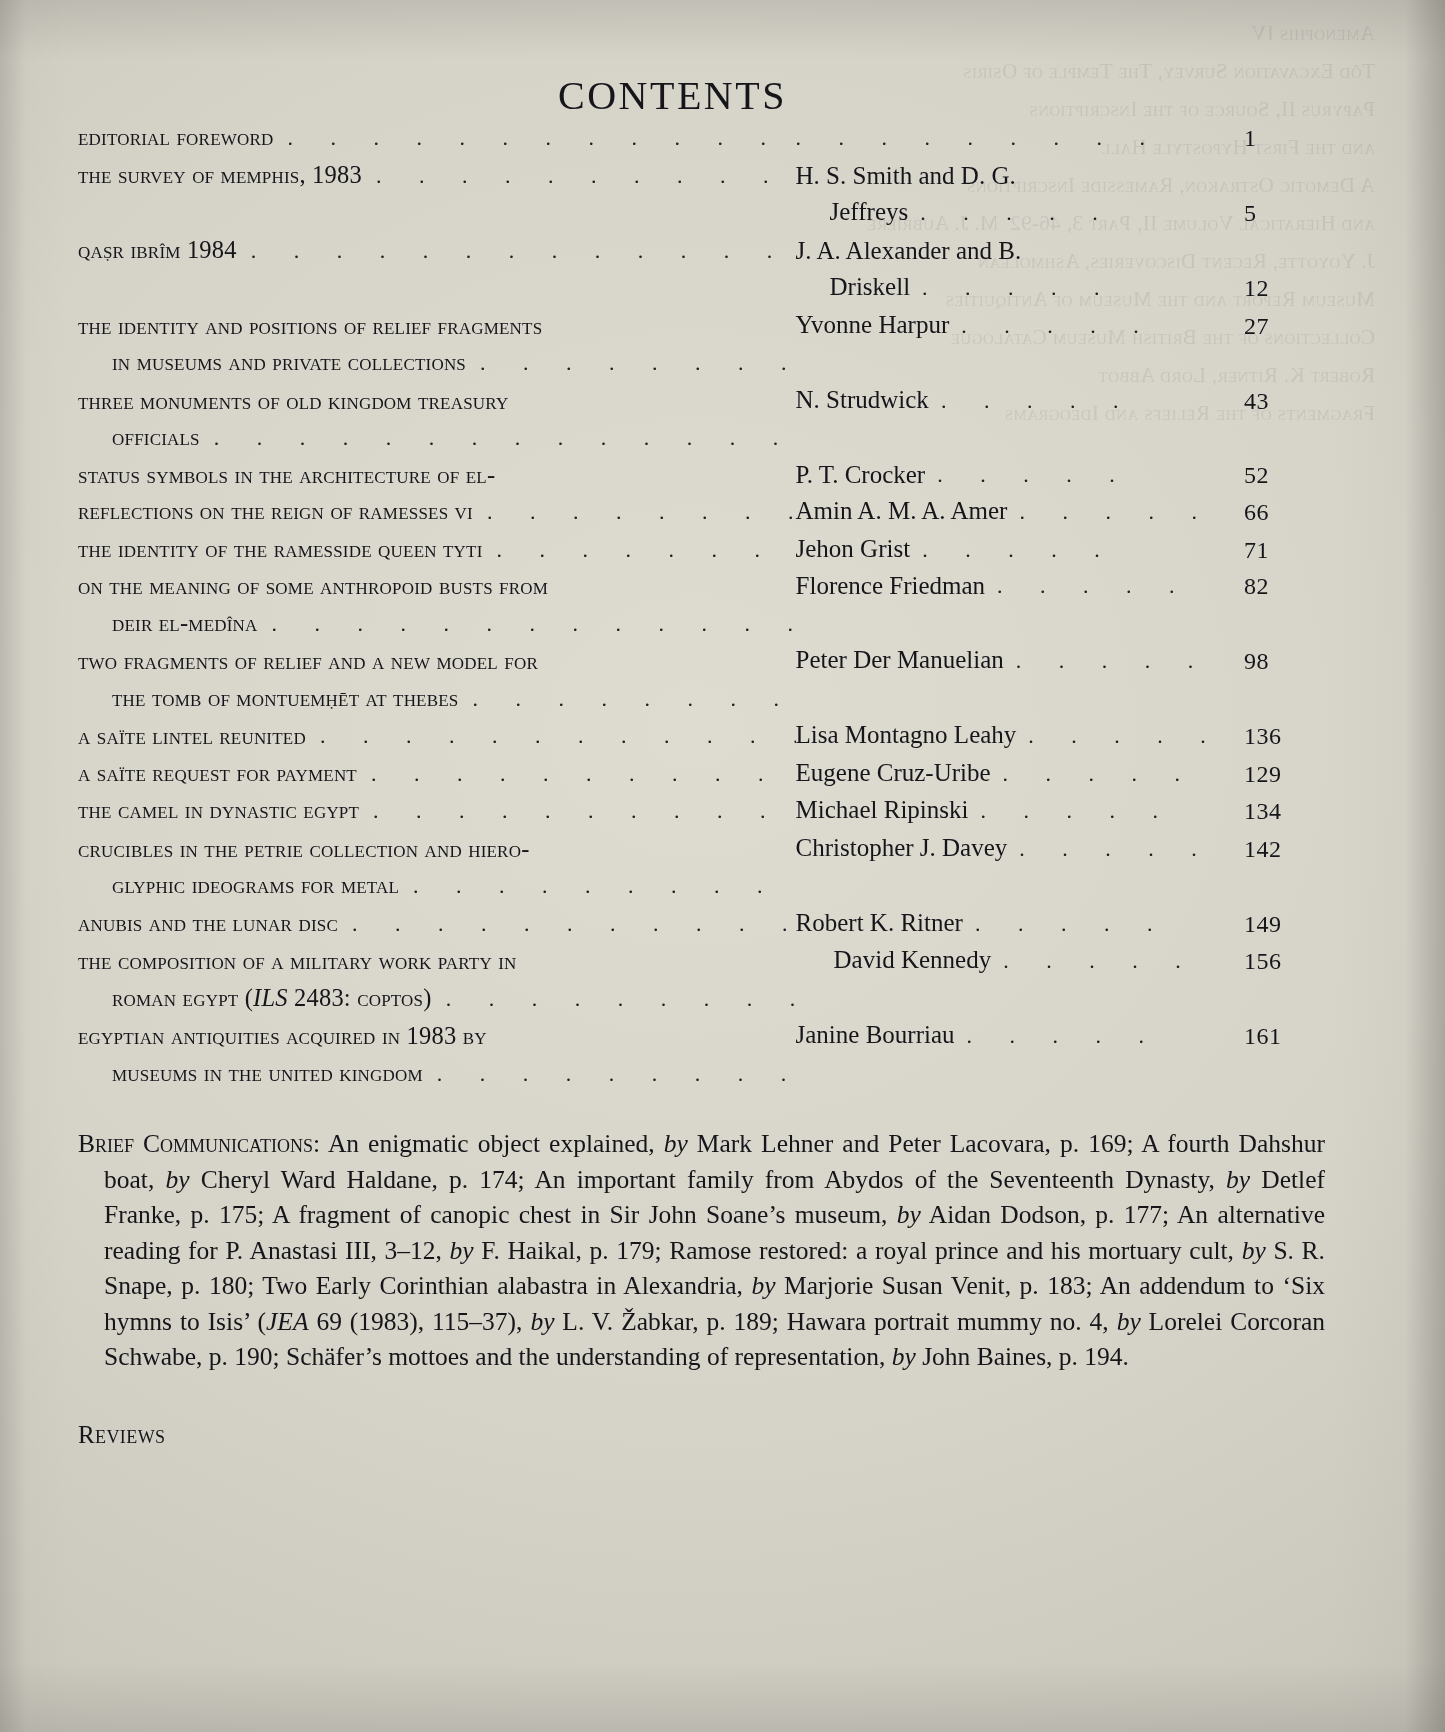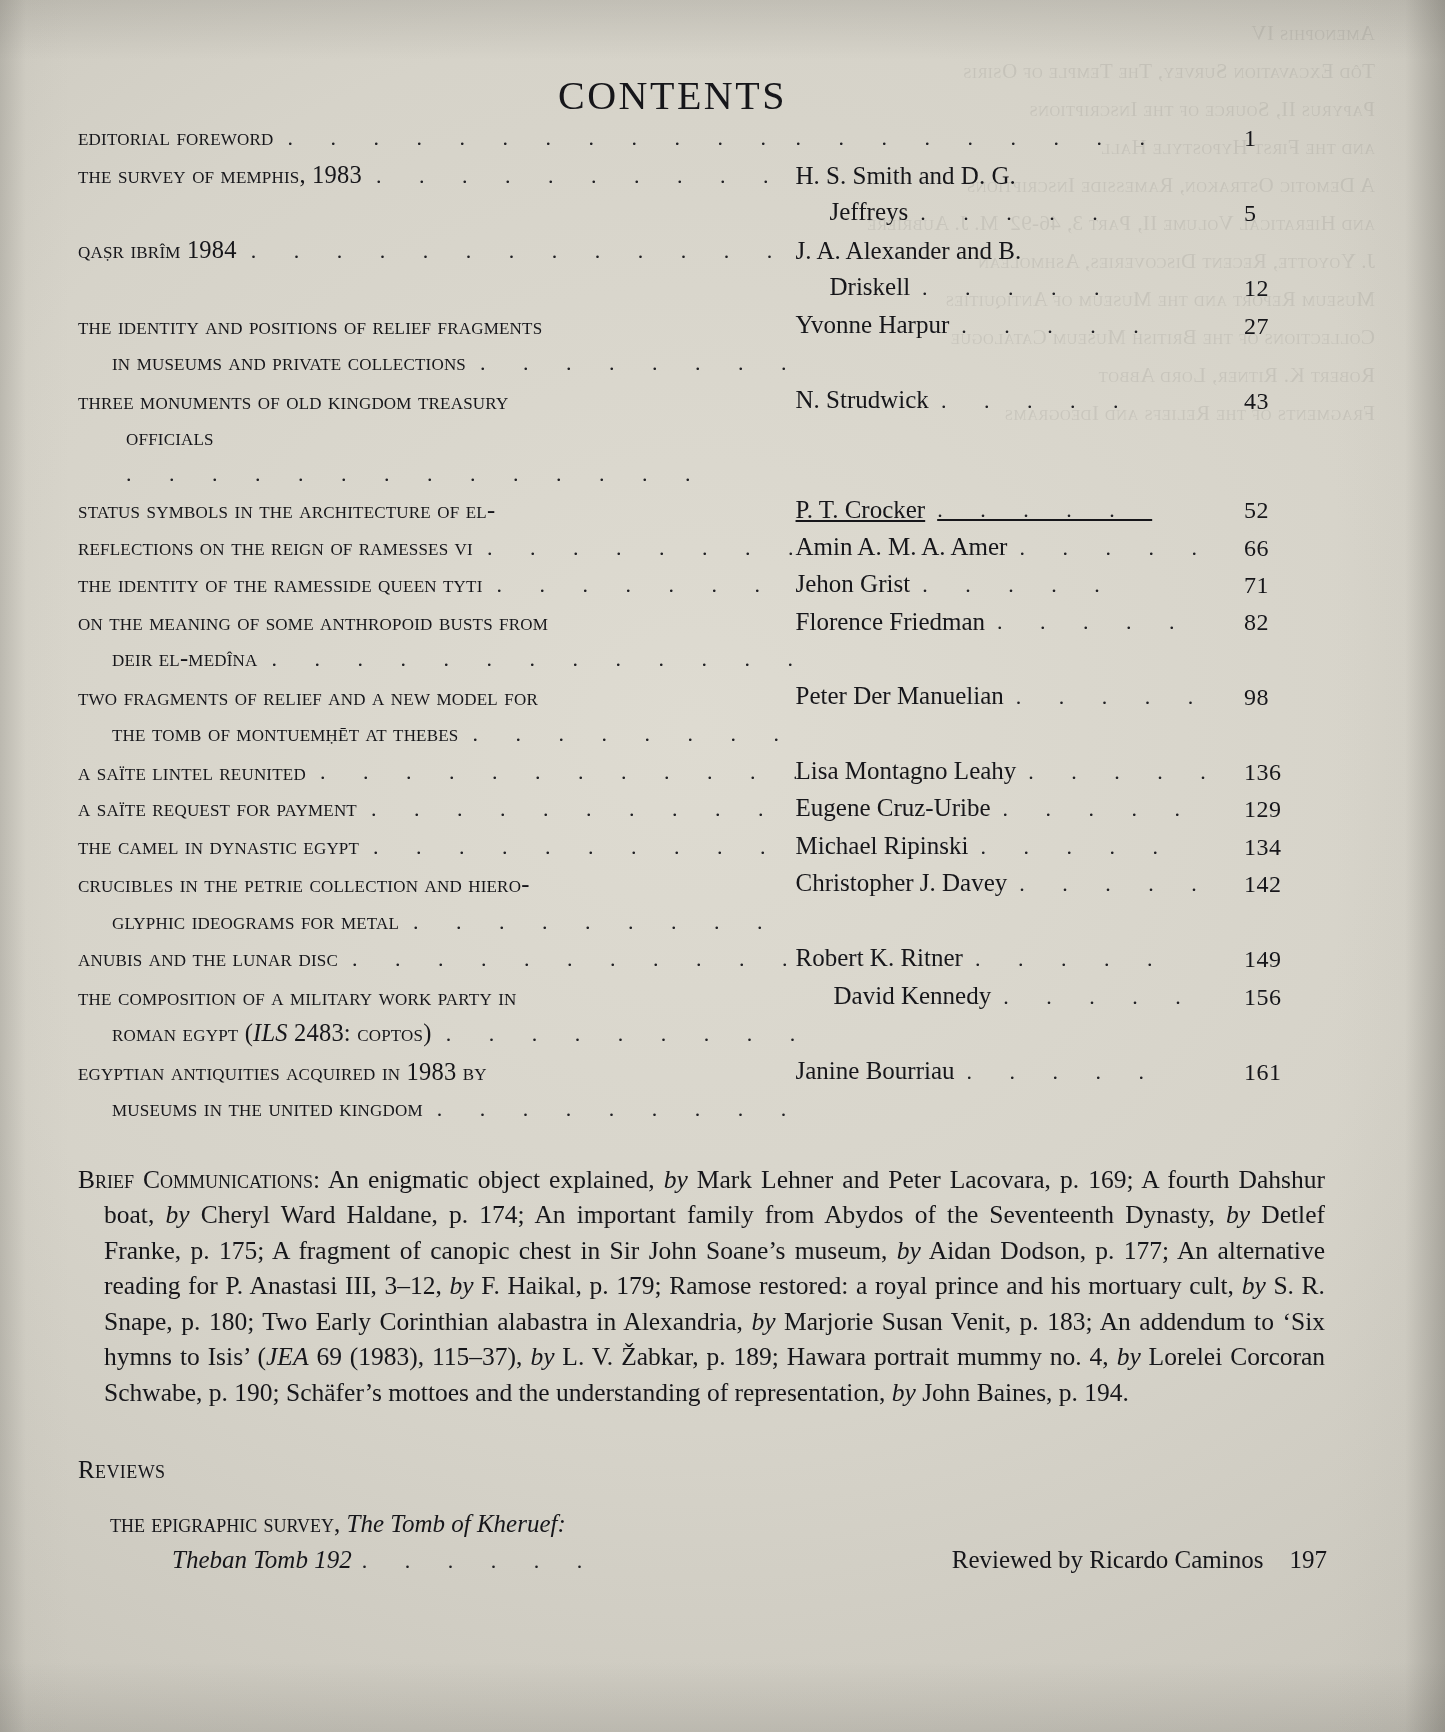--- a/index.html
+++ b/index.html
@@ -296,36 +296,36 @@
           <td class="author-cell">
             <div style="display: flex; align-items: baseline;">
               <span style="white-space: nowrap;">N. Strudwick</span>
               <span class="dots" style="flex: 1 1 0%; margin-left: 12px;">.&nbsp;.&nbsp;.&nbsp;.&nbsp;.&nbsp;</span>
             </div>
           </td>
           <td class="page-cell">43</td>
         </tr>
         <tr>
           <td class="title-cell">
-            <div style="padding-left: 34px; display: flex; align-items: baseline; flex-direction: column;">
+            <div style="padding-left: 34px; display: flex; align-items: baseline;">
               <span class="sc" style="white-space: nowrap;">Officials</span>
               <span class="dots" style="flex: 1 1 0%; margin-left: 14px;">.&nbsp;.&nbsp;.&nbsp;.&nbsp;.&nbsp;.&nbsp;.&nbsp;.&nbsp;.&nbsp;.&nbsp;.&nbsp;.&nbsp;.&nbsp;.&nbsp;</span>
             </div>
           </td>
           <td class="author-cell"></td>
           <td class="page-cell"></td>
         </tr>
         <tr>
           <td class="title-cell">
             <div style="display: flex; align-items: baseline;">
               <span class="sc" style="white-space: nowrap;">Status Symbols in the Architecture of El-</span>
             </div>
           </td>
           <td class="author-cell">
-            <div style="display: flex; align-items: center; text-decoration: underline;">
+            <div style="display: flex; align-items: center;">
               <span style="white-space: nowrap;">P. T. Crocker</span>
               <span class="dots" style="flex: 1 1 0%; margin-left: 12px;">.&nbsp;.&nbsp;.&nbsp;.&nbsp;.&nbsp;</span>
             </div>
           </td>
           <td class="page-cell">52</td>
         </tr>
         <tr>
           <td class="title-cell">
             <div style="display: flex; align-items: baseline;">
               <span class="sc" style="white-space: nowrap;">Reflections on the Reign of Ramesses VI</span>
@@ -538,26 +538,14 @@
       </tbody>
   </table>
 
   <p class="brief">
     <span class="lead"><span class="lead-cap">B</span>rief <span class="lead-cap">C</span>ommunications:</span>
     <span id="brief-text">An enigmatic object explained, <i>by</i> Mark Lehner and Peter Lacovara, p. 169; A fourth Dahshur boat, <i>by</i> Cheryl Ward Haldane, p. 174; An important family from Abydos of the Seventeenth Dynasty, <i>by</i> Detlef Franke, p. 175; A fragment of canopic chest in Sir John Soane’s museum, <i>by</i> Aidan Dodson, p. 177; An alternative reading for P. Anastasi III, 3–12, <i>by</i> F. Haikal, p. 179; Ramose restored: a royal prince and his mortuary cult, <i>by</i> S. R. Snape, p. 180; Two Early Corinthian alabastra in Alexandria, <i>by</i> Marjorie Susan Venit, p. 183; An addendum to ‘Six hymns to Isis’ (<i>JEA</i> 69 (1983), 115–37), <i>by</i> L. V. Žabkar, p. 189; Hawara portrait mummy no. 4, <i>by</i> Lorelei Corcoran Schwabe, p. 190; Schäfer’s mottoes and the understanding of representation, <i>by</i> John Baines, p. 194.</span>
   </p>
 
   <div class="reviews-head"><span class="c">R</span>eviews</div>
 
-  <div class="review-entry">
-    <div>
-      <span class="sc" id="rev-author">The Epigraphic Survey,</span>
-      <span class="ital">The Tomb of Kheruef:</span>
-    </div>
-    <div class="review-line2">
-      <span class="ttl">Theban Tomb 192</span>
-      <span class="dots">. . . . . .</span>
-      <span class="rev">Reviewed by Ricardo Caminos</span>
-      <span class="pg">197</span>
-    </div>
-  </div>
 
 </div>
 
 </body></html>

